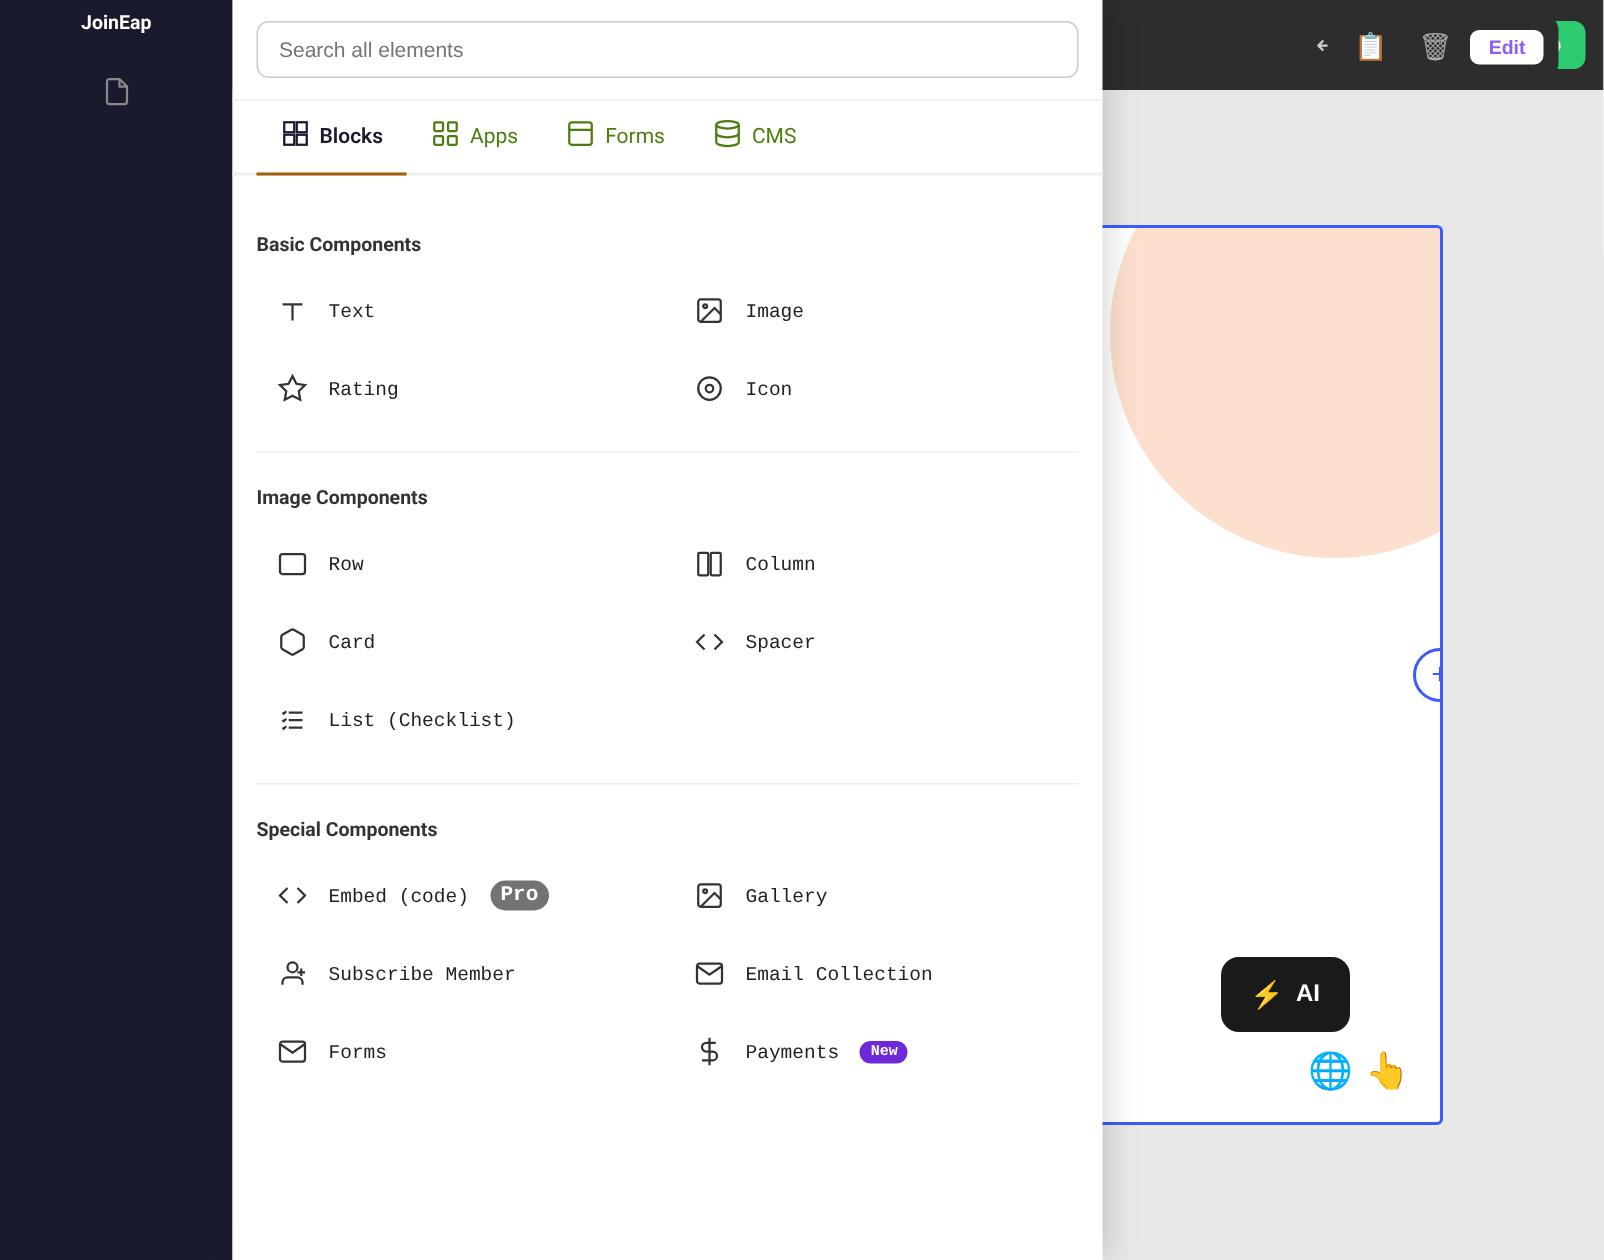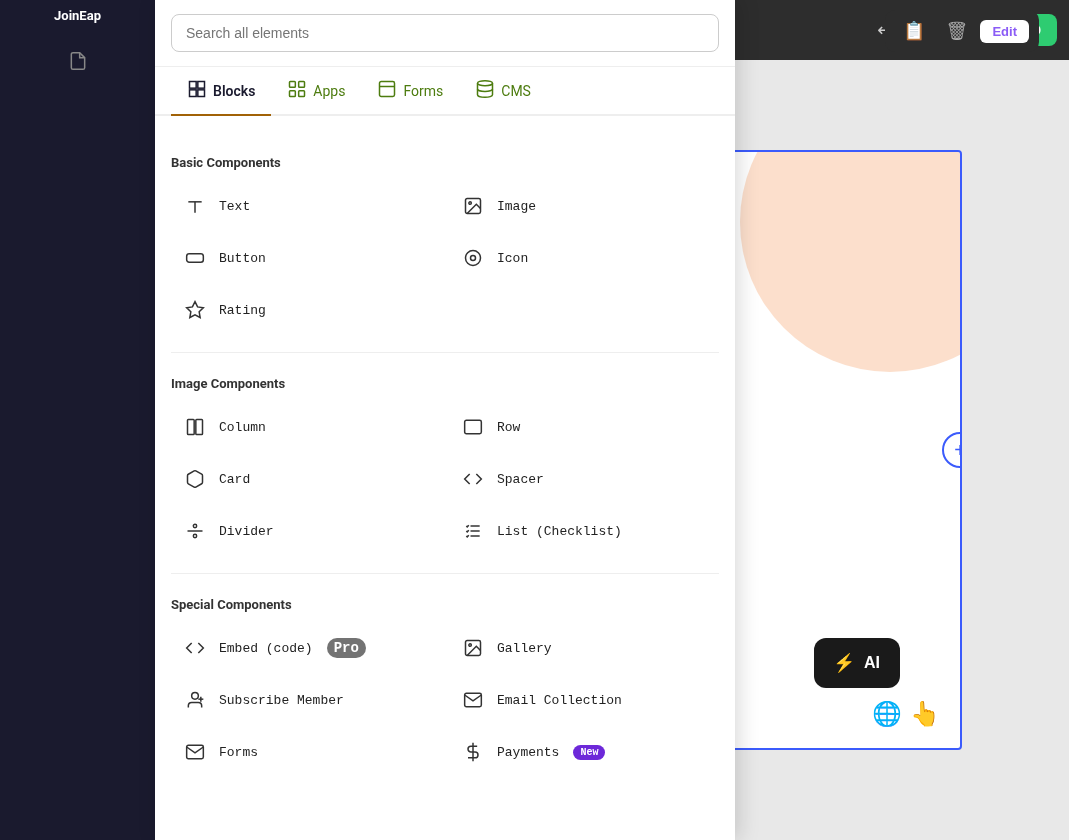--- a/index.html
+++ b/index.html
@@ -548,102 +548,84 @@
           <svg class="icon-svg" viewBox="0 0 24 24">
               <rect x="3" y="3" width="18" height="18" rx="2"></rect>
               <circle cx="8.5" cy="8.5" r="1.5"></circle>
               <polyline points="21,15 16,10 5,21"></polyline>
             </svg>
         </div>
         <span class="component-label">Image</span>
       </div>
 
 
-      <div class="component-item">
-        <div class="component-icon">
-          <svg class="icon-svg" viewBox="0 0 24 24">
-              <rect x="2" y="7" width="20" height="10" rx="3"></rect>
-            </svg>
-        </div>
-        <span class="component-label">Button</span>
+
+      <div class="component-item">
+        <div class="component-icon">
+          <svg class="icon-svg" viewBox="0 0 24 24">
+              <polygon points="12,2 15.09,8.26 22,9.27 17,14.14 18.18,21.02 12,17.77 5.82,21.02 7,14.14 2,9.27 8.91,8.26"></polygon>
+            </svg>
+        </div>
+        <span class="component-label">Rating</span>
       </div>
 
       <div class="component-item">
         <div class="component-icon">
           <svg class="icon-svg" viewBox="0 0 24 24">
               <circle cx="12" cy="12" r="9"></circle>
               <circle cx="12" cy="12" r="3"></circle>
             </svg>
         </div>
         <span class="component-label">Icon</span>
       </div>
-
-      <div class="component-item">
-        <div class="component-icon">
-          <svg class="icon-svg" viewBox="0 0 24 24">
-              <polygon points="12,2 15.09,8.26 22,9.27 17,14.14 18.18,21.02 12,17.77 5.82,21.02 7,14.14 2,9.27 8.91,8.26"></polygon>
-            </svg>
-        </div>
-        <span class="component-label">Rating</span>
-      </div>
     </div>
 
     <hr class="section-divider">
 
     <div class="section-title">Image Components</div>
     <div class="components-grid">
 
       <div class="component-item">
         <div class="component-icon">
           <svg class="icon-svg" viewBox="0 0 24 24">
+              <rect x="2" y="4" width="20" height="16" rx="2"></rect>
+            </svg>
+        </div>
+        <span class="component-label">Row</span>
+      </div>
+
+      <div class="component-item">
+        <div class="component-icon">
+          <svg class="icon-svg" viewBox="0 0 24 24">
               <rect x="3" y="3" width="8" height="18" rx="1"></rect>
               <rect x="13" y="3" width="8" height="18" rx="1"></rect>
             </svg>
         </div>
         <span class="component-label">Column</span>
       </div>
 
       <div class="component-item">
         <div class="component-icon">
           <svg class="icon-svg" viewBox="0 0 24 24">
-              <rect x="2" y="4" width="20" height="16" rx="2"></rect>
-            </svg>
-        </div>
-        <span class="component-label">Row</span>
-      </div>
-
-      <div class="component-item">
-        <div class="component-icon">
-          <svg class="icon-svg" viewBox="0 0 24 24">
               <path d="M21 16V8a2 2 0 00-1-1.73l-7-4a2 2 0 00-2 0l-7 4A2 2 0 003 8v8a2 2 0 001 1.73l7 4a2 2 0 002 0l7-4A2 2 0 0021 16z"></path>
             </svg>
         </div>
         <span class="component-label">Card</span>
       </div>
 
       <div class="component-item">
         <div class="component-icon">
           <svg class="icon-svg" viewBox="0 0 24 24">
               <polyline points="8,18 2,12 8,6"></polyline>
               <polyline points="16,6 22,12 16,18"></polyline>
             </svg>
         </div>
         <span class="component-label">Spacer</span>
       </div>
 
-      <div class="component-item">
-        <div class="component-icon">
-          <svg class="icon-svg" viewBox="0 0 24 24">
-              <line x1="3" y1="12" x2="21" y2="12"></line>
-              <circle cx="12" cy="6" r="2"></circle>
-              <circle cx="12" cy="18" r="2"></circle>
-            </svg>
-        </div>
-        <span class="component-label">Divider</span>
-      </div>
 
       <div class="component-item">
         <div class="component-icon">
           <svg class="icon-svg" viewBox="0 0 24 24">
               <line x1="9" y1="6" x2="20" y2="6"></line>
               <line x1="9" y1="12" x2="20" y2="12"></line>
               <line x1="9" y1="18" x2="20" y2="18"></line>
               <polyline points="4,6 5,7 7,5"></polyline>
               <polyline points="4,12 5,13 7,11"></polyline>
               <polyline points="4,18 5,19 7,17"></polyline>

